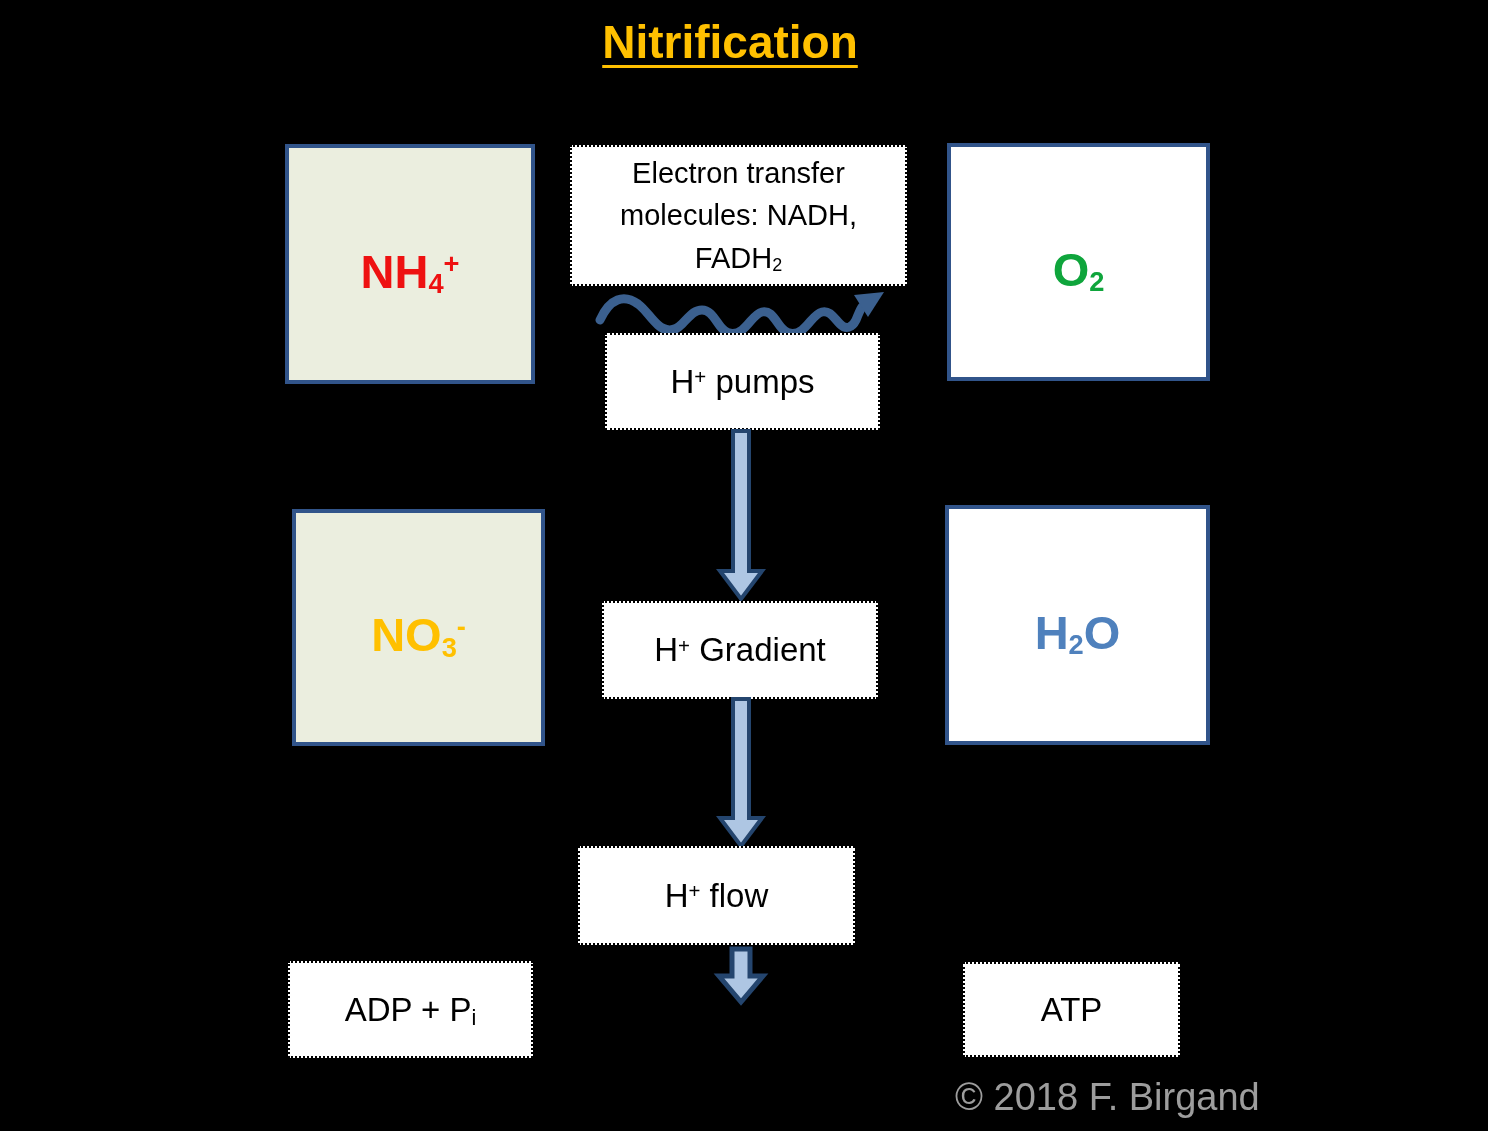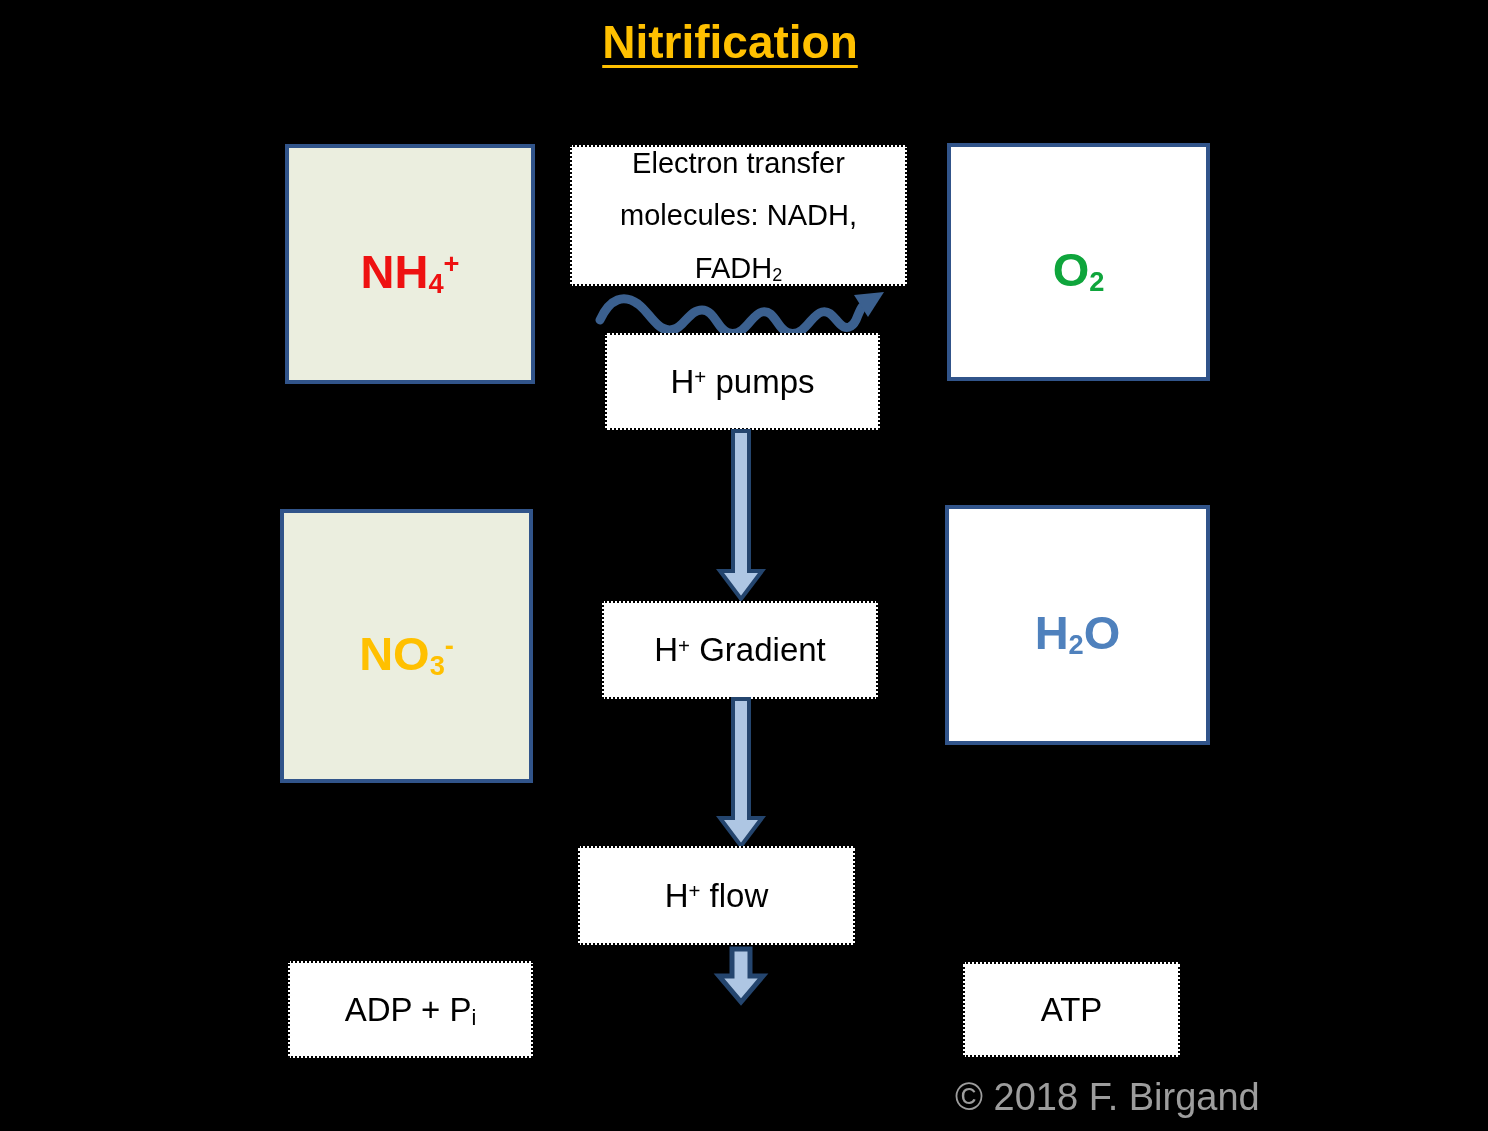--- a/index.html
+++ b/index.html
@@ -12,31 +12,30 @@
   .title {
     position: absolute; left: 555px; top: 15px; width: 350px;
     text-align: center; font-size: 46px; font-weight: bold;
     color: #FFC000; text-decoration: underline;
     text-decoration-thickness: 3px; text-underline-offset: 7px;
   }
   .box { position: absolute; display: flex; align-items: center; justify-content: center; }
   .solid { border: 4px solid #31548A; }
   .dotted { border: 2px dotted #000; background: #fff; }
   .nh4 { left: 285px; top: 144px; width: 250px; height: 240px; background: #EBEEDF; }
-  .no3 { left: 280px; top: 509px; width: 253px; height: 274px; background: #EBEEDF; }
+  .no3 { left: 292px; top: 509px; width: 253px; height: 237px; background: #EBEEDF; }
   .o2  { left: 947px; top: 143px; width: 263px; height: 238px; background: #fff; }
   .h2o { left: 945px; top: 505px; width: 265px; height: 240px; background: #fff; }
   .mol { font-size: 47px; font-weight: bold; padding-top: 14px; }
   .mol sub { font-size: 58%; position: relative; top: 0.22em; vertical-align: baseline; }
   .mol sup { font-size: 58%; position: relative; top: -0.55em; vertical-align: baseline; }
   .electron {
     left: 570px; top: 145px; width: 337px; height: 141px;
     flex-direction: column; font-size: 29px; line-height: 1.45; color: #000;
     text-align: center;
-    gap: 10px;
   }
   .electron sub { font-size: 62%; position: relative; top: 0.22em; vertical-align: baseline; }
   .hpumps { left: 605px; top: 333px; width: 275px; height: 97px; }
   .hgrad  { left: 602px; top: 601px; width: 276px; height: 98px; }
   .hflow  { left: 578px; top: 846px; width: 277px; height: 99px; }
   .adp    { left: 288px; top: 961px; width: 245px; height: 97px; }
   .atp    { left: 963px; top: 962px; width: 217px; height: 95px; }
   .proc { font-size: 33px; color: #000; white-space: pre; }
   .proc sup { font-size: 62%; position: relative; top: -0.4em; vertical-align: baseline; }
   .proc sub { font-size: 66%; position: relative; top: 0.22em; vertical-align: baseline; }

